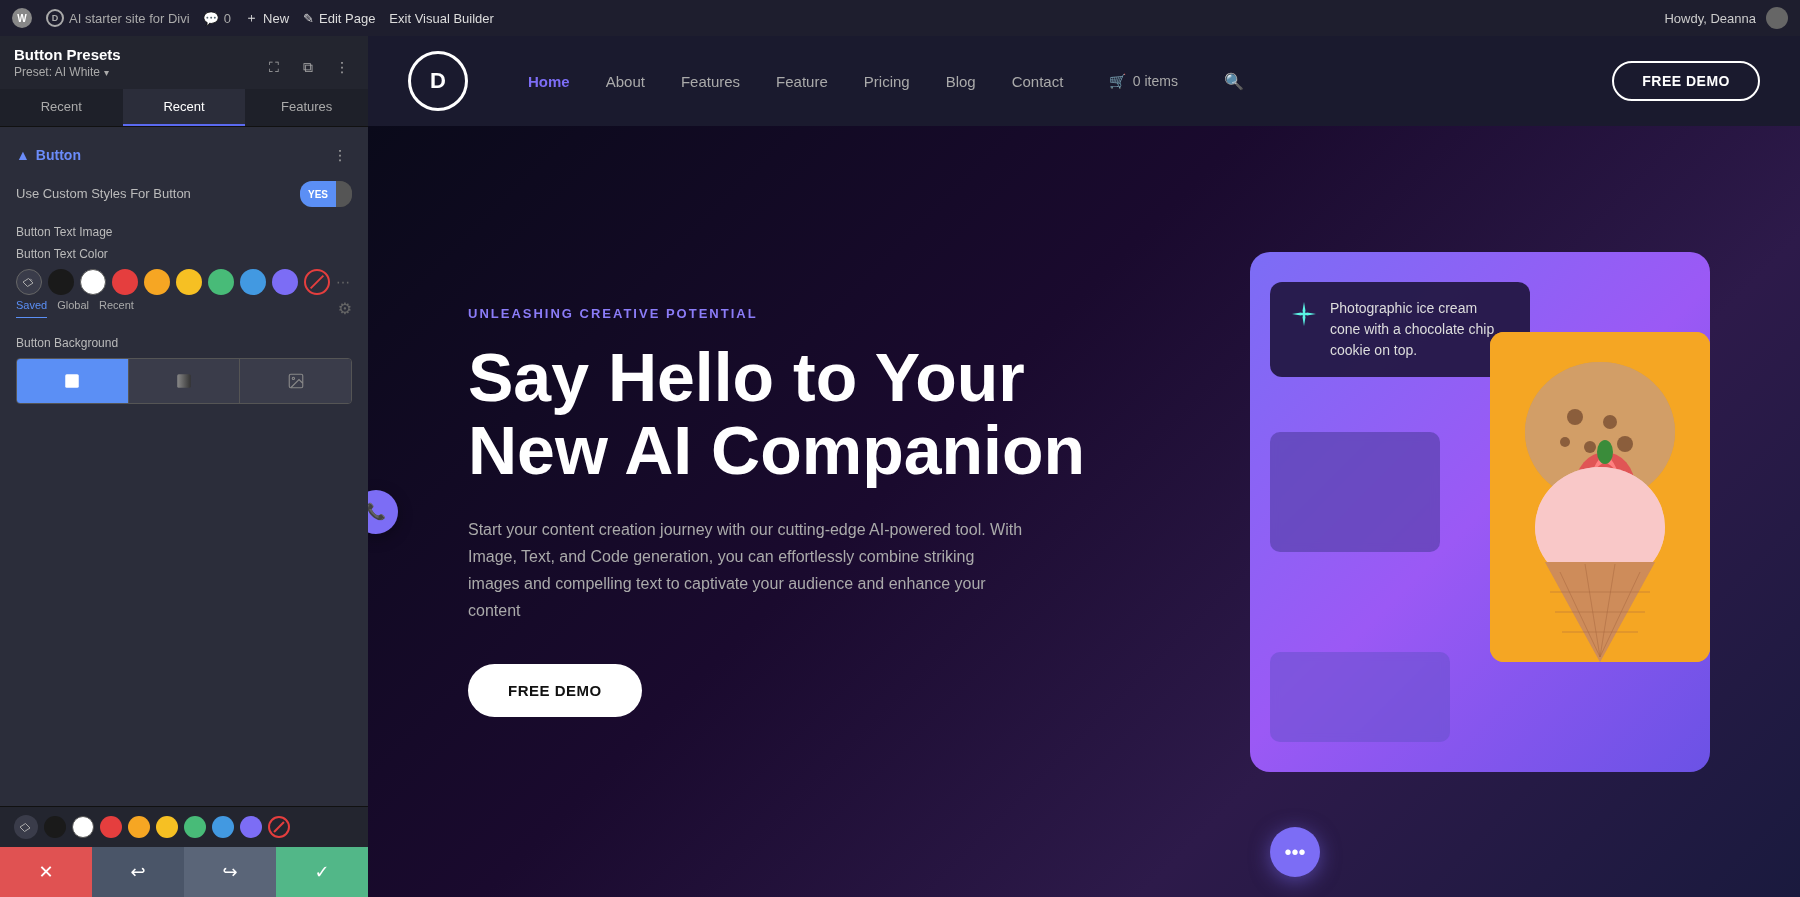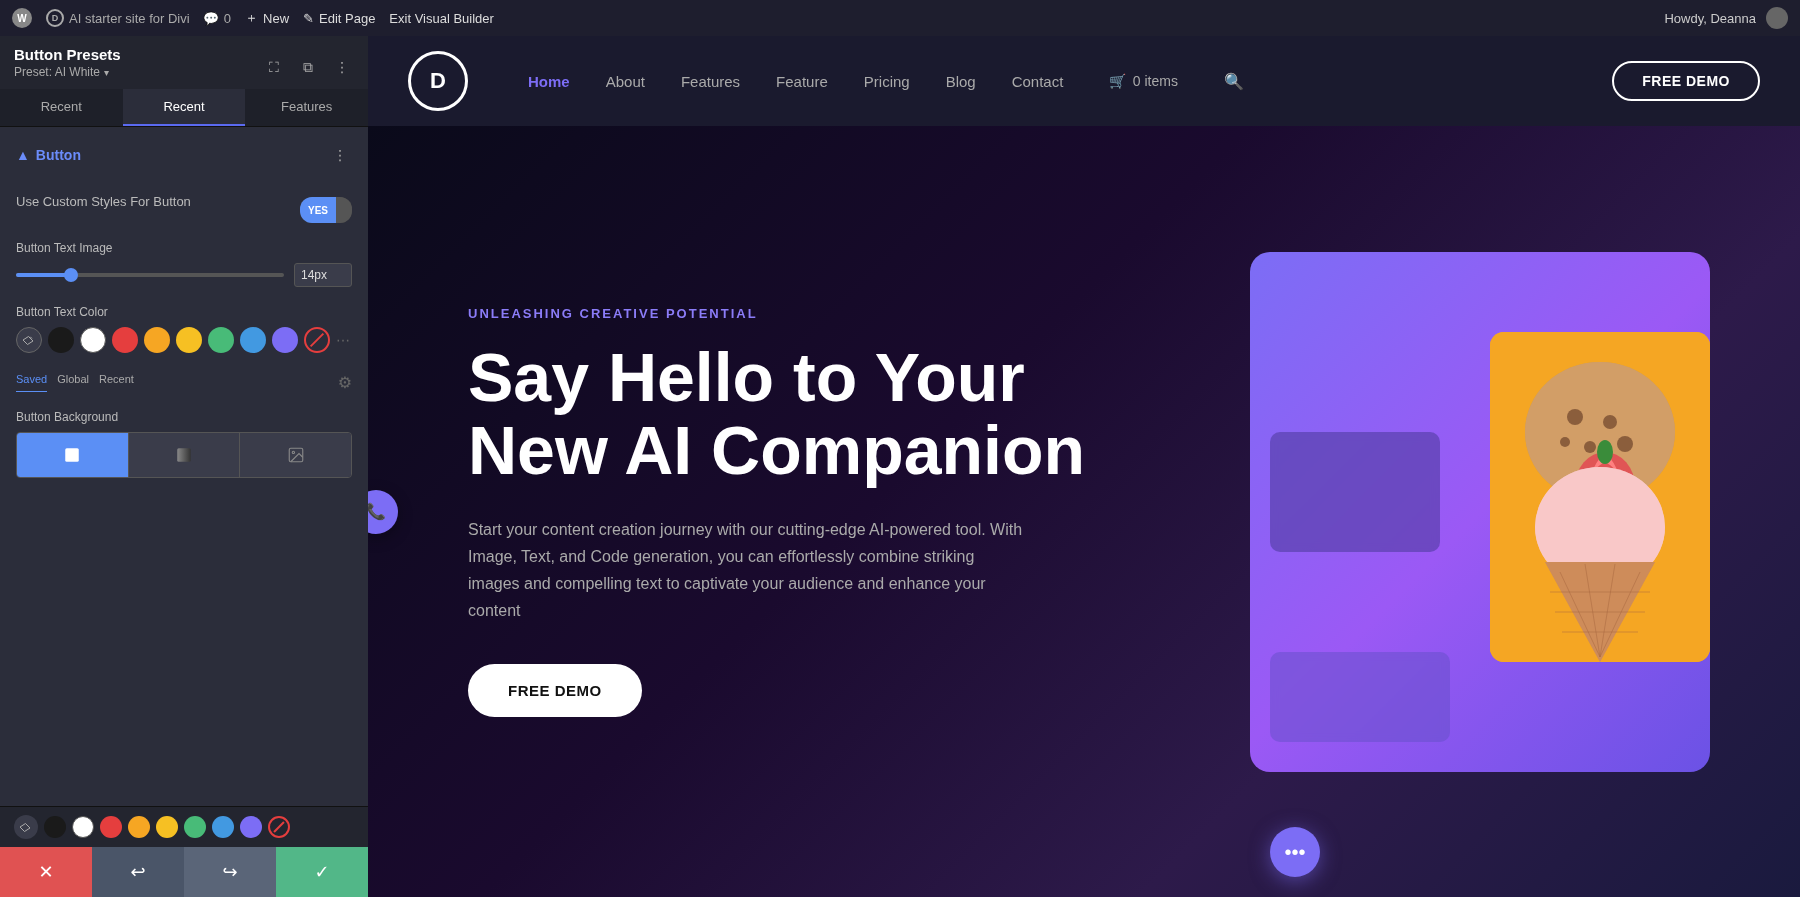--- a/index.html
+++ b/index.html
@@ -103,21 +103,20 @@
       justify-content: space-between;
       margin-bottom: 18px;
     }
     .toggle-switch {
       display: flex;
       align-items: center;
       background: #444;
       border-radius: 12px;
       overflow: hidden;
       height: 26px;
-      margin-top: 16px;
     }
     .toggle-yes {
       background: #5b8ff5;
       color: white;
       font-size: 10px;
       font-weight: 700;
       padding: 0 8px;
       height: 100%;
       display: flex;
       align-items: center;
@@ -176,21 +175,21 @@
     }
     .color-swatch {
       width: 26px;
       height: 26px;
       border-radius: 50%;
       cursor: pointer;
       border: 2px solid transparent;
     }
     .color-swatch.active { border-color: #fff; }
     .color-swatch.eyedropper { background: #3a3c4a; display: flex; align-items: center; justify-content: center; font-size: 12px; border: 1px solid #666; }
-    .color-tabs { display: flex; gap: 10px; margin-top: 20px; }
+    .color-tabs { display: flex; gap: 10px; margin-top: 4px; }
     .color-tab { font-size: 11px; color: #aaa; cursor: pointer; }
     .color-tab.active { color: #5b8ff5; border-bottom: 1px solid #5b8ff5; }
     .color-tab-settings { margin-left: auto; color: #666; cursor: pointer; }
     .color-more { color: #666; font-size: 14px; cursor: pointer; }
 
     .bg-section { margin-bottom: 18px; }
     .bg-options { display: flex; gap: 0; border: 1px solid #555; border-radius: 4px; overflow: hidden; margin-top: 8px; }
     .bg-option {
       flex: 1;
       height: 44px;
@@ -514,27 +513,20 @@
         <div style="color:#bbb;font-size:13px;">
           <div style="line-height:1.3;">Use Custom Styles For Button</div>
         </div>
         <div class="toggle-switch">
           <div class="toggle-yes">YES</div>
           <div class="toggle-no"></div>
         </div>
       </div>
 
       <div class="field-label">Button Text Image</div>
-      <div class="slider-row">
-        <div class="slider-track">
-          <div class="slider-fill"></div>
-          <div class="slider-thumb"></div>
-        </div>
-        <input class="slider-input" type="text" value="14px" style="">
-      </div>
 
       <div class="color-section">
         <div class="field-label">Button Text Color</div>
         <div class="color-row">
           <div class="color-swatch eyedropper active" style="background:#3a3c4a;">
             <svg width="12" height="12" viewBox="0 0 24 24" fill="none" stroke="#aaa" stroke-width="2">
                 <path d="M20 14l-9-9-11 7 9 9z"></path>
                 <path d="M14.5 5.5L18 9"></path>
               </svg>
           </div>
@@ -664,20 +656,33 @@
         </div>
         <div class="hero-desc">Start your content creation journey with our cutting-edge AI-powered tool. With Image, Text, and Code generation, you can effortlessly combine striking images and compelling text to captivate your audience and enhance your content</div>
         <button class="hero-btn">
           <span>FREE DEMO</span>
         </button>
       </div>
 
       <div class="hero-right">
         <div class="hero-card-bg">
 
+          <div class="ai-chat-bubble">
+            <div class="sparkle-icon">
+              
+              <svg width="28" height="28" viewBox="0 0 28 28" fill="none">
+                <path d="M14 2 L15.5 11 L14 14 L12.5 11 Z" fill="#5bf5e5"></path>
+                <path d="M14 26 L15.5 17 L14 14 L12.5 17 Z" fill="#5bf5e5"></path>
+                <path d="M2 14 L11 12.5 L14 14 L11 15.5 Z" fill="#5bf5e5"></path>
+                <path d="M26 14 L17 12.5 L14 14 L17 15.5 Z" fill="#5bf5e5"></path>
+                <circle cx="14" cy="14" r="2" fill="#5bf5e5"></circle>
+              </svg>
+            </div>
+            <div class="chat-text">Photographic ice cream cone with a chocolate chip cookie on top.</div>
+          </div>
 
           <div style="position:absolute;right:0;top:80px;width:220px;height:330px;background:#f5a623;border-radius:14px;overflow:hidden;display:flex;align-items:center;justify-content:center;">
 
             <svg width="220" height="330" viewBox="0 0 220 330" xmlns="http://www.w3.org/2000/svg">
 
               <rect width="220" height="330" fill="#f5a623"></rect>
 
               <ellipse cx="110" cy="100" rx="75" ry="70" fill="#c8975a"></ellipse>
               <ellipse cx="110" cy="100" rx="75" ry="70" fill="#d4a06a" opacity="0.8"></ellipse>
 

